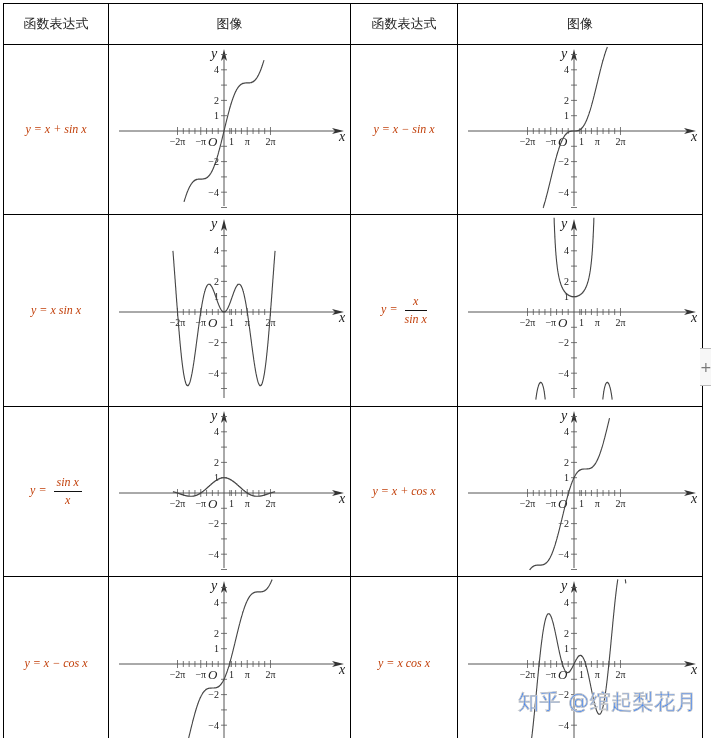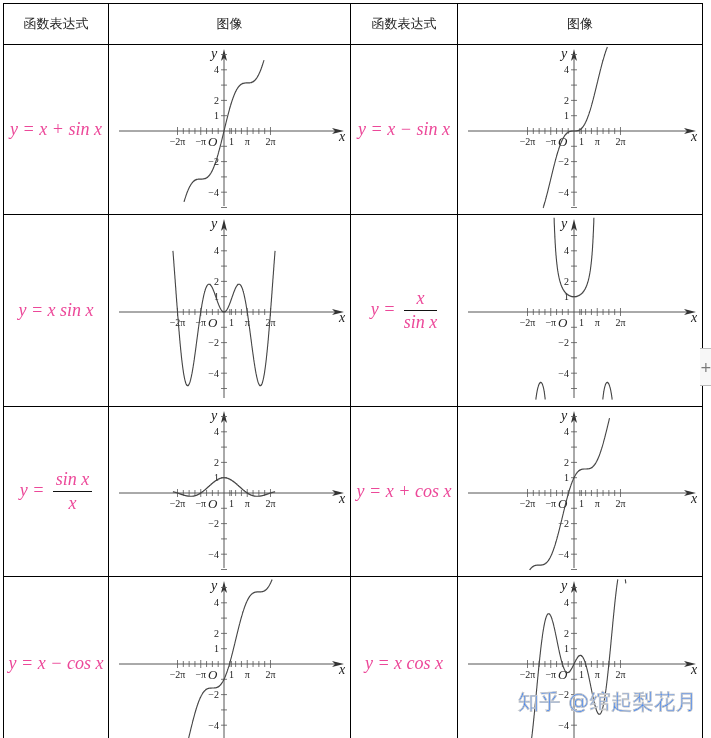--- a/index.html
+++ b/index.html
@@ -1,20 +1,20 @@
 <!DOCTYPE html>
 <html><head>
 <meta charset="utf-8">
 <style>
   html, body { margin:0; padding:0; background:#ffffff; }
   body { width:711px; height:738px; position:relative; overflow:hidden; font-family:"Liberation Serif", serif; }
   table.ftable { position:absolute; left:3px; top:3px; border-collapse:collapse; table-layout:fixed; }
   table.ftable td, table.ftable th { border:1.5px solid #000; padding:0; background:#fff; }
   th { font-family:Liberation Serif, serif; font-weight:normal; font-size:13px; color:#222; height:40px; }
-  td.expr { text-align:center; vertical-align:middle; font-size:18px; color:#ec4899;margin-top:11px; }
+  td.expr { text-align:center; vertical-align:middle; font-size:12px; color:#c2410c;margin-top:11px; }
   td.graph { vertical-align:top; }
   .it { font-style:italic; }
   .frac { display:inline-block; vertical-align:middle; text-align:center; margin-left:4px; }
   .frac .num { display:block; border-bottom:1px solid #111; padding:0 3px 1px; }
   .frac .den { display:block; padding-top:1px; }
   svg text { font-family:"Liberation Serif", serif; fill:#222; }
   .side-btn { position:absolute; left:700px; top:348px; width:14px; height:36px; border-top:1px solid #bbb; border-bottom:1px solid #bbb; background:#f7f7f7; color:#777; font-size:14px; line-height:36px; font-family:"DejaVu Sans", sans-serif; }
   .watermark { position:absolute; left:518px; top:688px; font-family:"DejaVu Sans", sans-serif; font-size:21px; color:#3b82f6; -webkit-text-stroke:0.8px #c8c8c8; letter-spacing:0.5px; pointer-events:none; }
 </style>
 </head>

